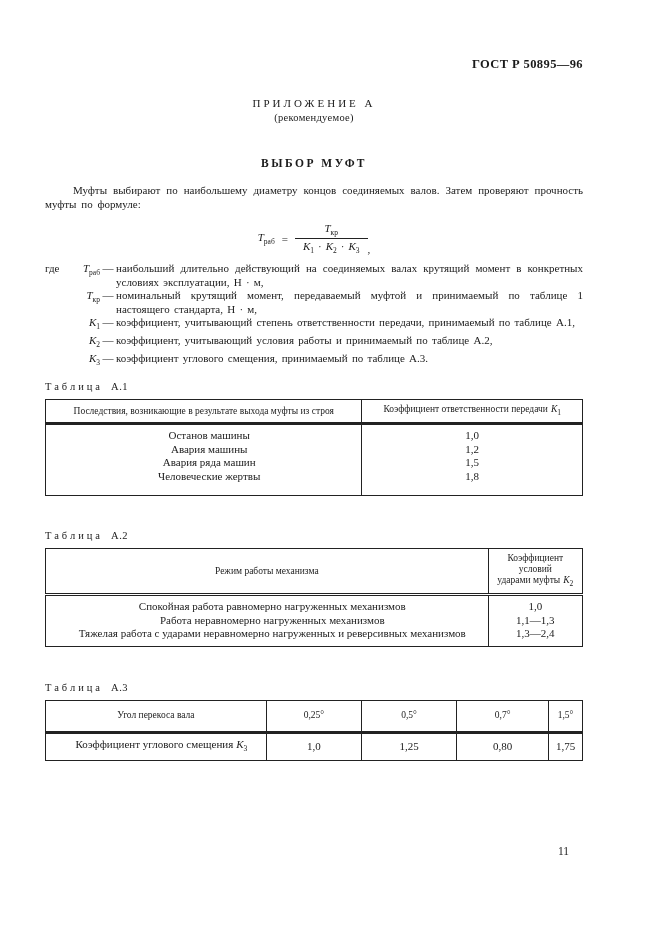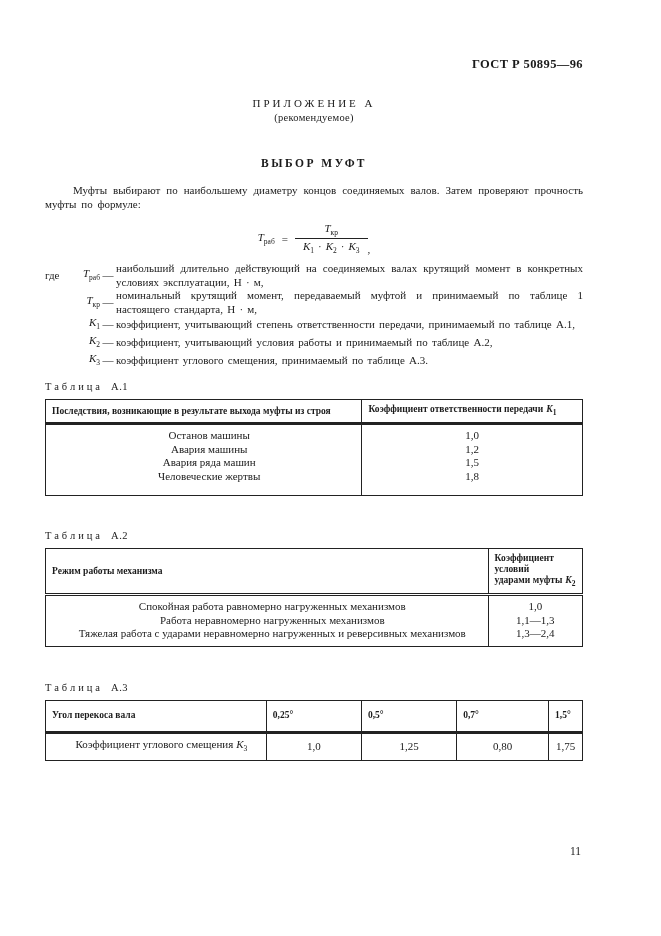--- a/index.html
+++ b/index.html
@@ -33,59 +33,59 @@
   .formula i{font-family:"Liberation Serif",serif;}
   sub{font-size:7.5px;}
   .f-eq{margin:0 7px;}
   .frac{display:inline-flex;flex-direction:column;align-items:center;}
   .frac .num{padding:0 8px 1px 8px;}
   .frac .den{border-top:1px solid #222;padding:1px 8px 0 8px;white-space:nowrap;}
   .dot{margin:0 4px;}
   .f-comma{align-self:flex-end;}
   
   .defs{margin-top:7px;font-size:11px;line-height:13.5px;}
-  .def-row{display:flex;align-items:center;}
+  .def-row{display:flex;align-items:flex-start;}
   .def-row .where{width:21px;flex:none;}
   .def-row .sym{width:34px;flex:none;text-align:right;white-space:nowrap;}
   .def-row .sym i{font-style:italic;}
   .def-row .dash{width:16px;flex:none;text-align:center;}
   .def-row .def{flex:1;text-align:justify;word-spacing:1.5px;}
   
   .tbl-label{font-size:10.5px;line-height:12px;}
   .tbl-label .lw{letter-spacing:3px;}
   .tbl-label .ln{margin-left:8px;letter-spacing:.5px;}
   .lbl-a1{margin-top:12px;}
   .lbl-a2{margin-top:34px;}
   .lbl-a3{margin-top:35px;}
   
   table.t{
     width:100%;border-collapse:collapse;table-layout:fixed;margin-top:6px;
     border:1px solid #222;
   }
   table.t td{vertical-align:middle;}
   .thead td{
-    font-size:9.5px;line-height:11px;padding:4px 6px;font-weight:bold;
+    font-size:9.5px;line-height:11px;text-align:center;padding:4px 6px;
   }
   .t .vline{border-left:1px solid #222;}
   .a1 .thead td, .a3 .thead td{border-bottom:3px solid #222;}
   .a2 .thead td{border-bottom:3px double #222;}
   .t .brow td{font-size:11px;line-height:13.5px;padding:0 6px;}
   .t .brow td.lbl{text-align:center;padding-left:17px;}
   .t .brow td.val{text-align:center;}
   .t .brow.first td{padding-top:4px;}
   .t .brow.last td{padding-bottom:12px;}
   .a2 .brow.last td{padding-bottom:5px;}
   .hdr-sym i{font-style:italic;margin-left:3px;}
   
   .a3 .thead td{height:22px;}
   .a3 .brow td{height:26px;font-size:11px;}
   .a3 td.lbl{text-align:left;padding-left:17px;}
   
   .page-num{
-    position:absolute;top:845px;right:80px;font-size:11.5px;
+    position:absolute;top:845px;right:92px;font-size:11.5px;
   }
 </style>
 </head>
 <body>
 
 <div class="gost-code">ГОСТ Р 50895—96</div>
 
 <div class="appendix-title">ПРИЛОЖЕНИЕ А</div>
 <div class="appendix-sub">(рекомендуемое)</div>
 

